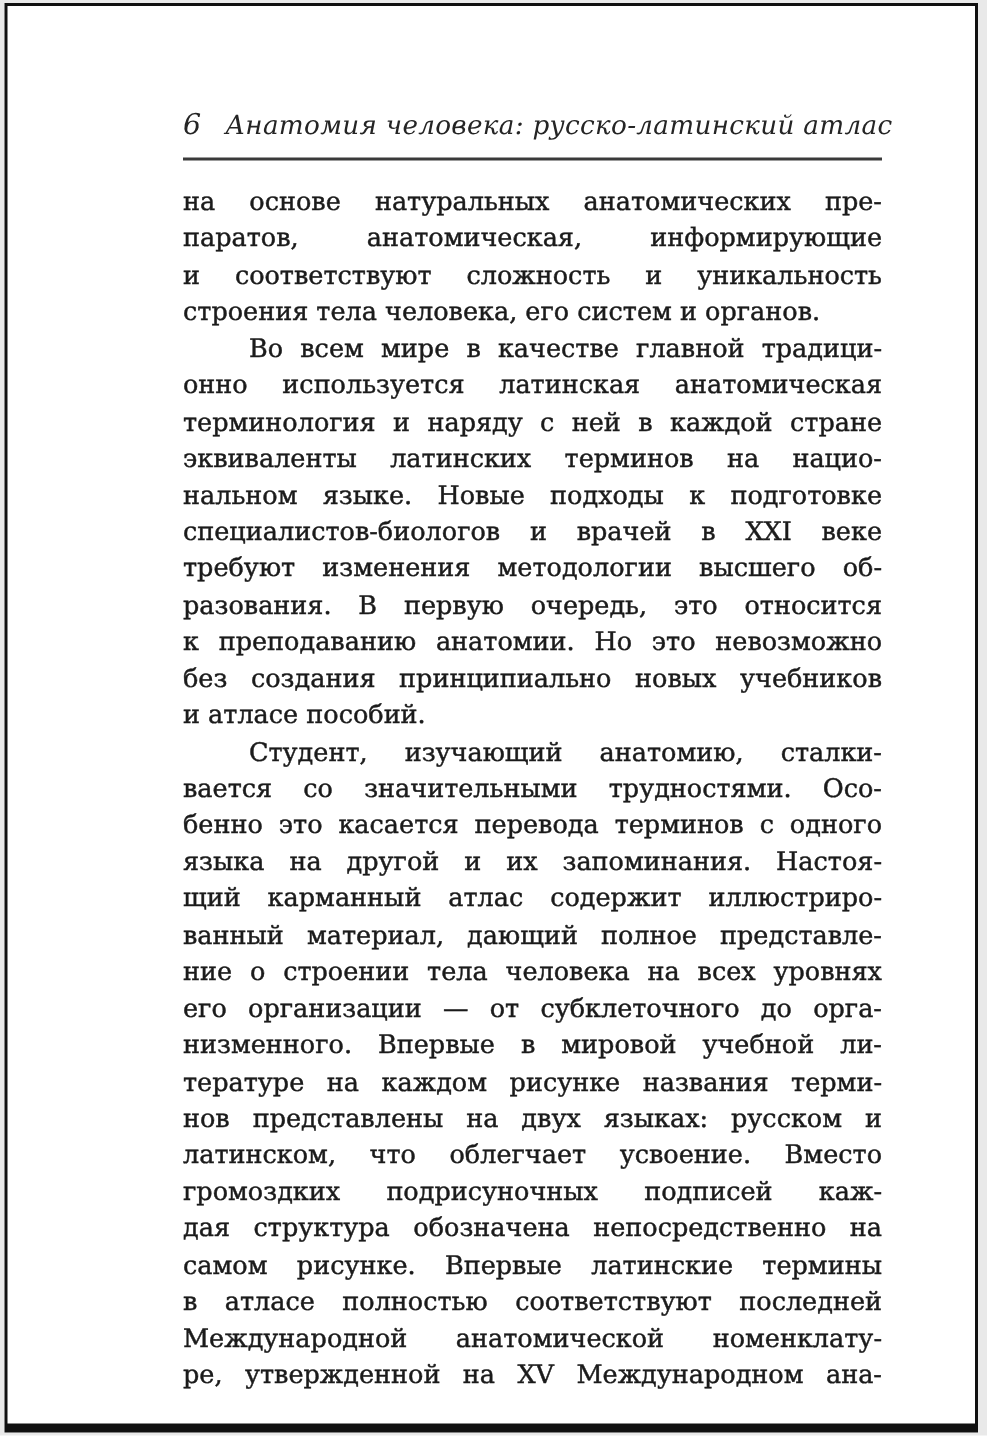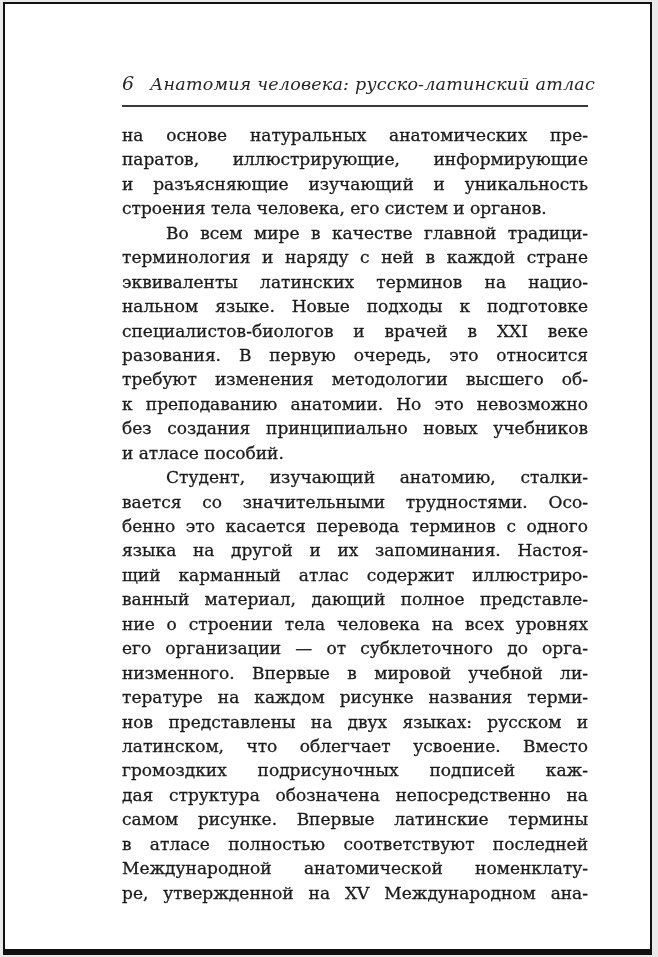--- a/index.html
+++ b/index.html
@@ -72,30 +72,31 @@
 <body>
 
 <div class="page-frame">
   <div class="running-header">
     <span class="page-number">6</span>
     <span class="running-title">Анатомия человека: русско-латинский атлас</span>
   </div>
   <div class="header-rule"></div>
   <div class="page-body">
       <div class="line">на основе натуральных анатомических пре-</div>
-      <div class="line">паратов, иллюстрирующие, информирующие</div>
-      <div class="line">и разъясняющие изучающий и уникальность</div>
+      <div class="line">паратов, анатомическая, информирующие</div>
+      <div class="line">и соответствуют сложность и уникальность</div>
       <div class="line endline">строения тела человека, его систем и органов.</div>
       <div class="line indent">Во всем мире в качестве главной традици-</div>
+      <div class="line">онно используется латинская анатомическая</div>
       <div class="line">терминология и наряду с ней в каждой стране</div>
       <div class="line">эквиваленты латинских терминов на нацио-</div>
       <div class="line">нальном языке. Новые подходы к подготовке</div>
       <div class="line">специалистов-биологов и врачей в XXI веке</div>
+      <div class="line">требуют изменения методологии высшего об-</div>
       <div class="line">разования. В первую очередь, это относится</div>
-      <div class="line">требуют изменения методологии высшего об-</div>
       <div class="line">к преподаванию анатомии. Но это невозможно</div>
       <div class="line">без создания принципиально новых учебников</div>
       <div class="line endline">и атласе пособий.</div>
       <div class="line indent">Студент, изучающий анатомию, сталки-</div>
       <div class="line">вается со значительными трудностями. Осо-</div>
       <div class="line">бенно это касается перевода терминов с одного</div>
       <div class="line">языка на другой и их запоминания. Настоя-</div>
       <div class="line">щий карманный атлас содержит иллюстриро-</div>
       <div class="line">ванный материал, дающий полное представле-</div>
       <div class="line">ние о строении тела человека на всех уровнях</div>

